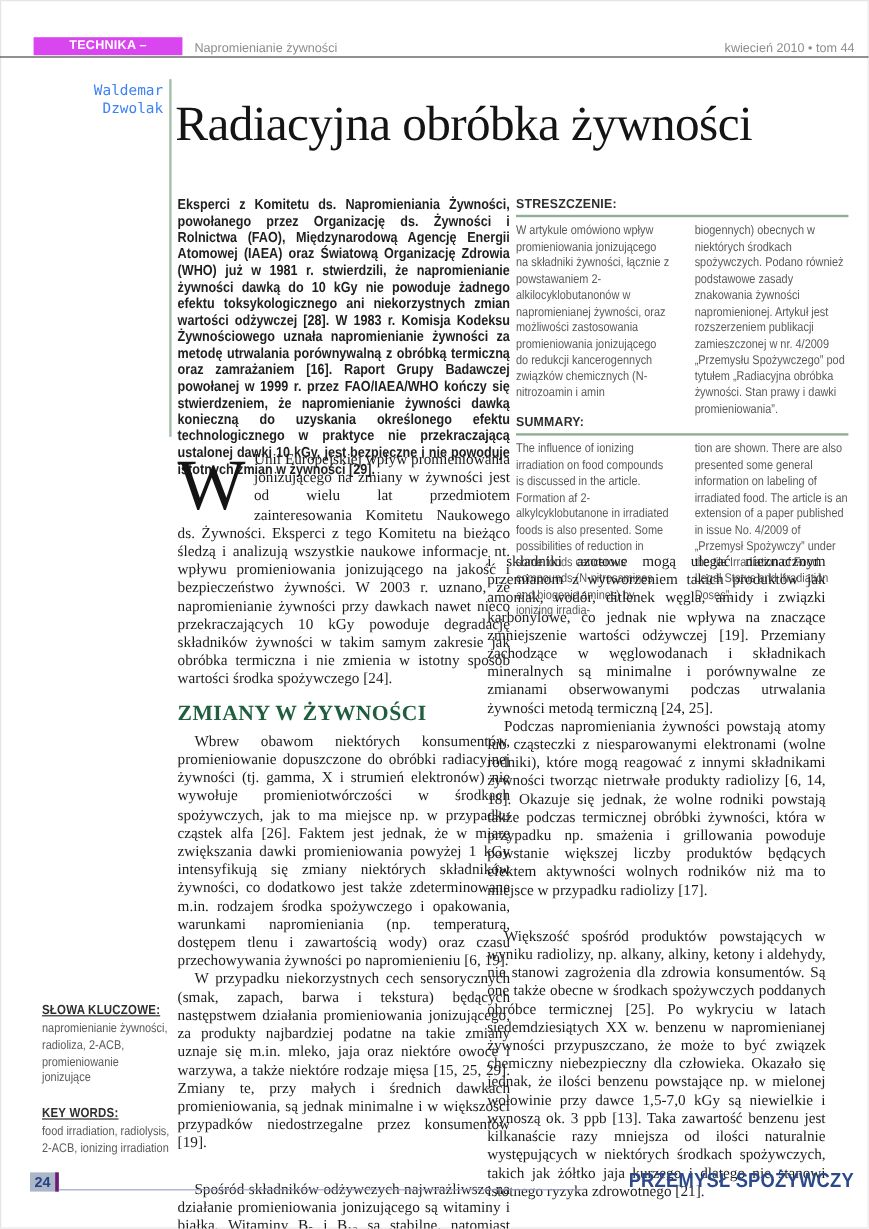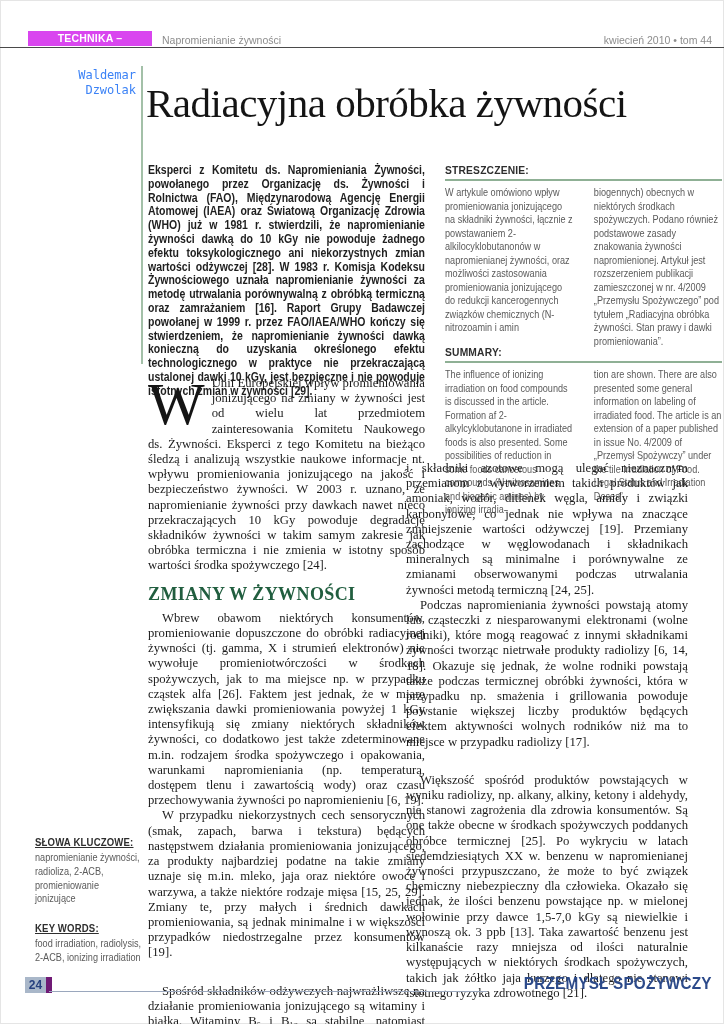--- a/index.html
+++ b/index.html
@@ -41,21 +41,21 @@
 
   
   .lead {
     position:absolute; left:148px; top:164px; width:319px;
     transform:scaleX(0.868); transform-origin:left top;
     font-family:"Liberation Sans", sans-serif; font-weight:bold;
     font-size:12.1px; line-height:13.8px; text-align:justify; color:#1f1f1f;
   }
 
   
-  .abs-box { position:absolute; left:430px; width:277px;margin-left:15px; }
+  .abs-box { position:absolute; left:430px; width:277px; }
   .abs-pl { top:164px; }
   .abs-en { top:346px; }
   .abs-label {
     font-family:"Liberation Sans", sans-serif; font-weight:bold;
     font-size:10.8px; color:#2e2e2e; letter-spacing:0.2px;
     transform:scaleX(0.95); transform-origin:left top;
   }
   .abs-rule { margin-top:3px; height:2px; background:#8fb095; }
   .abs-cols {
     margin-top:5px; width:319px; transform:scaleX(0.868); transform-origin:left top;
@@ -93,21 +93,21 @@
   .kw-label {
     font-weight:bold; font-size:11px; color:#2e2e2e;
     text-decoration:underline; letter-spacing:0.2px;
   }
   .kw-text { margin-top:3px; font-size:10.5px; line-height:13.8px; color:#5a5a5a; }
   .kw-block + .kw-block { margin-top:16px; }
 
   
   .page-num {
     position:absolute; left:25px; top:977px; width:21px; height:16px;
-    background:#a9b7c9; border-right:6px solid #701a75;
+    background:#a9b7c9; border-right:3px solid #701a75;
     font-family:"Liberation Sans", sans-serif; font-weight:bold;
     font-size:12px; line-height:16px; text-align:center; color:#27417f;
   }
   .footer-rule { position:absolute; left:49px; top:991px; width:438px; height:1px; background:#9aa7bd; }
   .journal {
     position:absolute; right:12px; top:974px;
     font-family:"Liberation Sans", sans-serif; font-weight:bold;
     font-size:17px; letter-spacing:0.2px; color:#2c4a8a;
     transform:scaleX(0.9); transform-origin:right top;
   }

